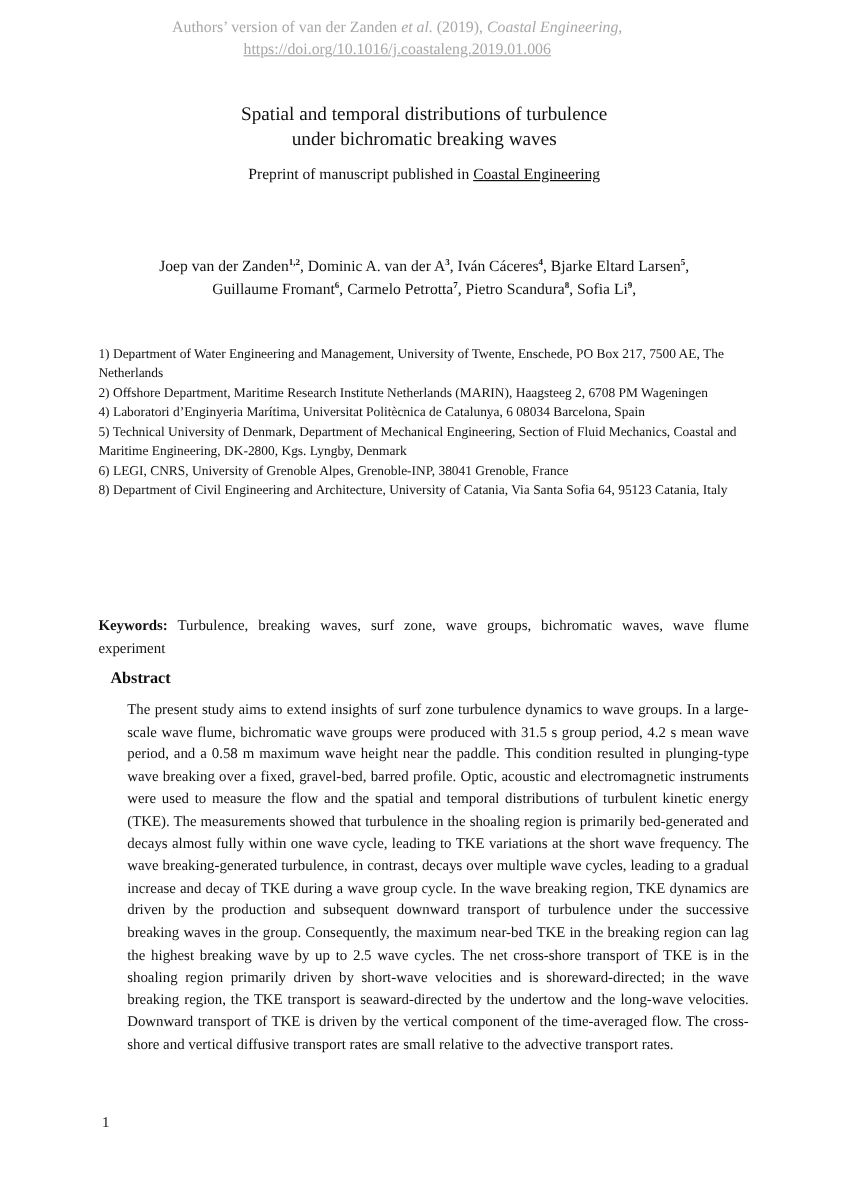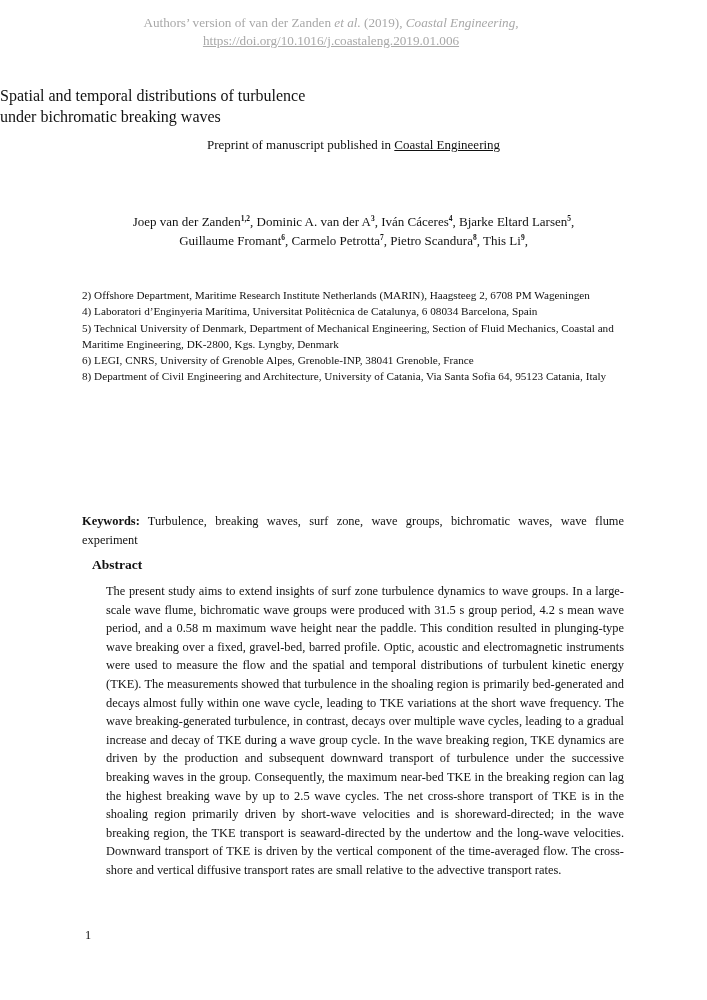--- a/index.html
+++ b/index.html
@@ -9,21 +9,21 @@
     color: #111;
   }
   .header-note {
     position: absolute; top: 14px; left: 0; width: 662px;
     text-align: center; color: #a8a8a8; font-size: 13.2px; line-height: 18px;
   }
   .header-note i { font-style: italic; }
   .header-note a { color: #a8a8a8; text-decoration: underline; }
   .title {
     position: absolute; top: 85px; left: 0; width: 707px;
-    font-size: 16px; line-height: 21px; color: #111;
+    text-align: center; font-size: 16px; line-height: 21px; color: #111;
   }
   .subtitle {
     position: absolute; top: 137px; left: 0; width: 707px;
     text-align: center; font-size: 13px; line-height: 16px;
   }
   .subtitle a { color: #111; text-decoration: underline; }
   .authors {
     position: absolute; top: 213px; left: 0; width: 707px;
     text-align: center; font-size: 13px; line-height: 18.5px;
   }
@@ -66,25 +66,26 @@
 
 <div class="subtitle">
   <span>Preprint of manuscript published in </span><a>Coastal Engineering</a>
 </div>
 
 <div class="authors">
   <div>
     <span><span>Joep van der Zanden</span><sup>1,2</sup><span>, </span></span><span><span>Dominic A. van der A</span><sup>3</sup><span>, </span></span><span><span>Iván Cáceres</span><sup>4</sup><span>, </span></span><span><span>Bjarke Eltard Larsen</span><sup>5</sup><span>,</span></span>
   </div>
   <div>
-    <span><span>Guillaume Fromant</span><sup>6</sup><span>, </span></span><span><span>Carmelo Petrotta</span><sup>7</sup><span>, </span></span><span><span>Pietro Scandura</span><sup>8</sup><span>, </span></span><span><span>This Li</span><sup>9</sup><span>,</span></span>
+    <span><span>Guillaume Fromant</span><sup>6</sup><span>, </span></span><span><span>Carmelo Petrotta</span><sup>7</sup><span>, </span></span><span><span>Pietro Scandura</span><sup>8</sup><span>, </span></span><span><span>Sofia Li</span><sup>9</sup><span>,</span></span>
   </div>
 </div>
 
 <div class="affiliations">
+  <div>1) Department of Water Engineering and Management, University of Twente, Enschede, PO Box 217, 7500 AE, The Netherlands</div>
   <div>2) Offshore Department, Maritime Research Institute Netherlands (MARIN), Haagsteeg 2, 6708 PM Wageningen</div>
   <div>4) Laboratori d’Enginyeria Marítima, Universitat Politècnica de Catalunya, 6 08034 Barcelona, Spain</div>
   <div>5) Technical University of Denmark, Department of Mechanical Engineering, Section of Fluid Mechanics, Coastal and Maritime Engineering, DK-2800, Kgs. Lyngby, Denmark</div>
   <div>6) LEGI, CNRS, University of Grenoble Alpes, Grenoble-INP, 38041 Grenoble, France</div>
   <div>8) Department of Civil Engineering and Architecture, University of Catania, Via Santa Sofia 64, 95123 Catania, Italy</div>
 </div>
 
 <div class="keywords"><b>Keywords:</b><span> Turbulence, breaking waves, surf zone, wave groups, bichromatic waves, wave flume experiment</span></div>
 
 <div class="abstract-heading">Abstract</div>

